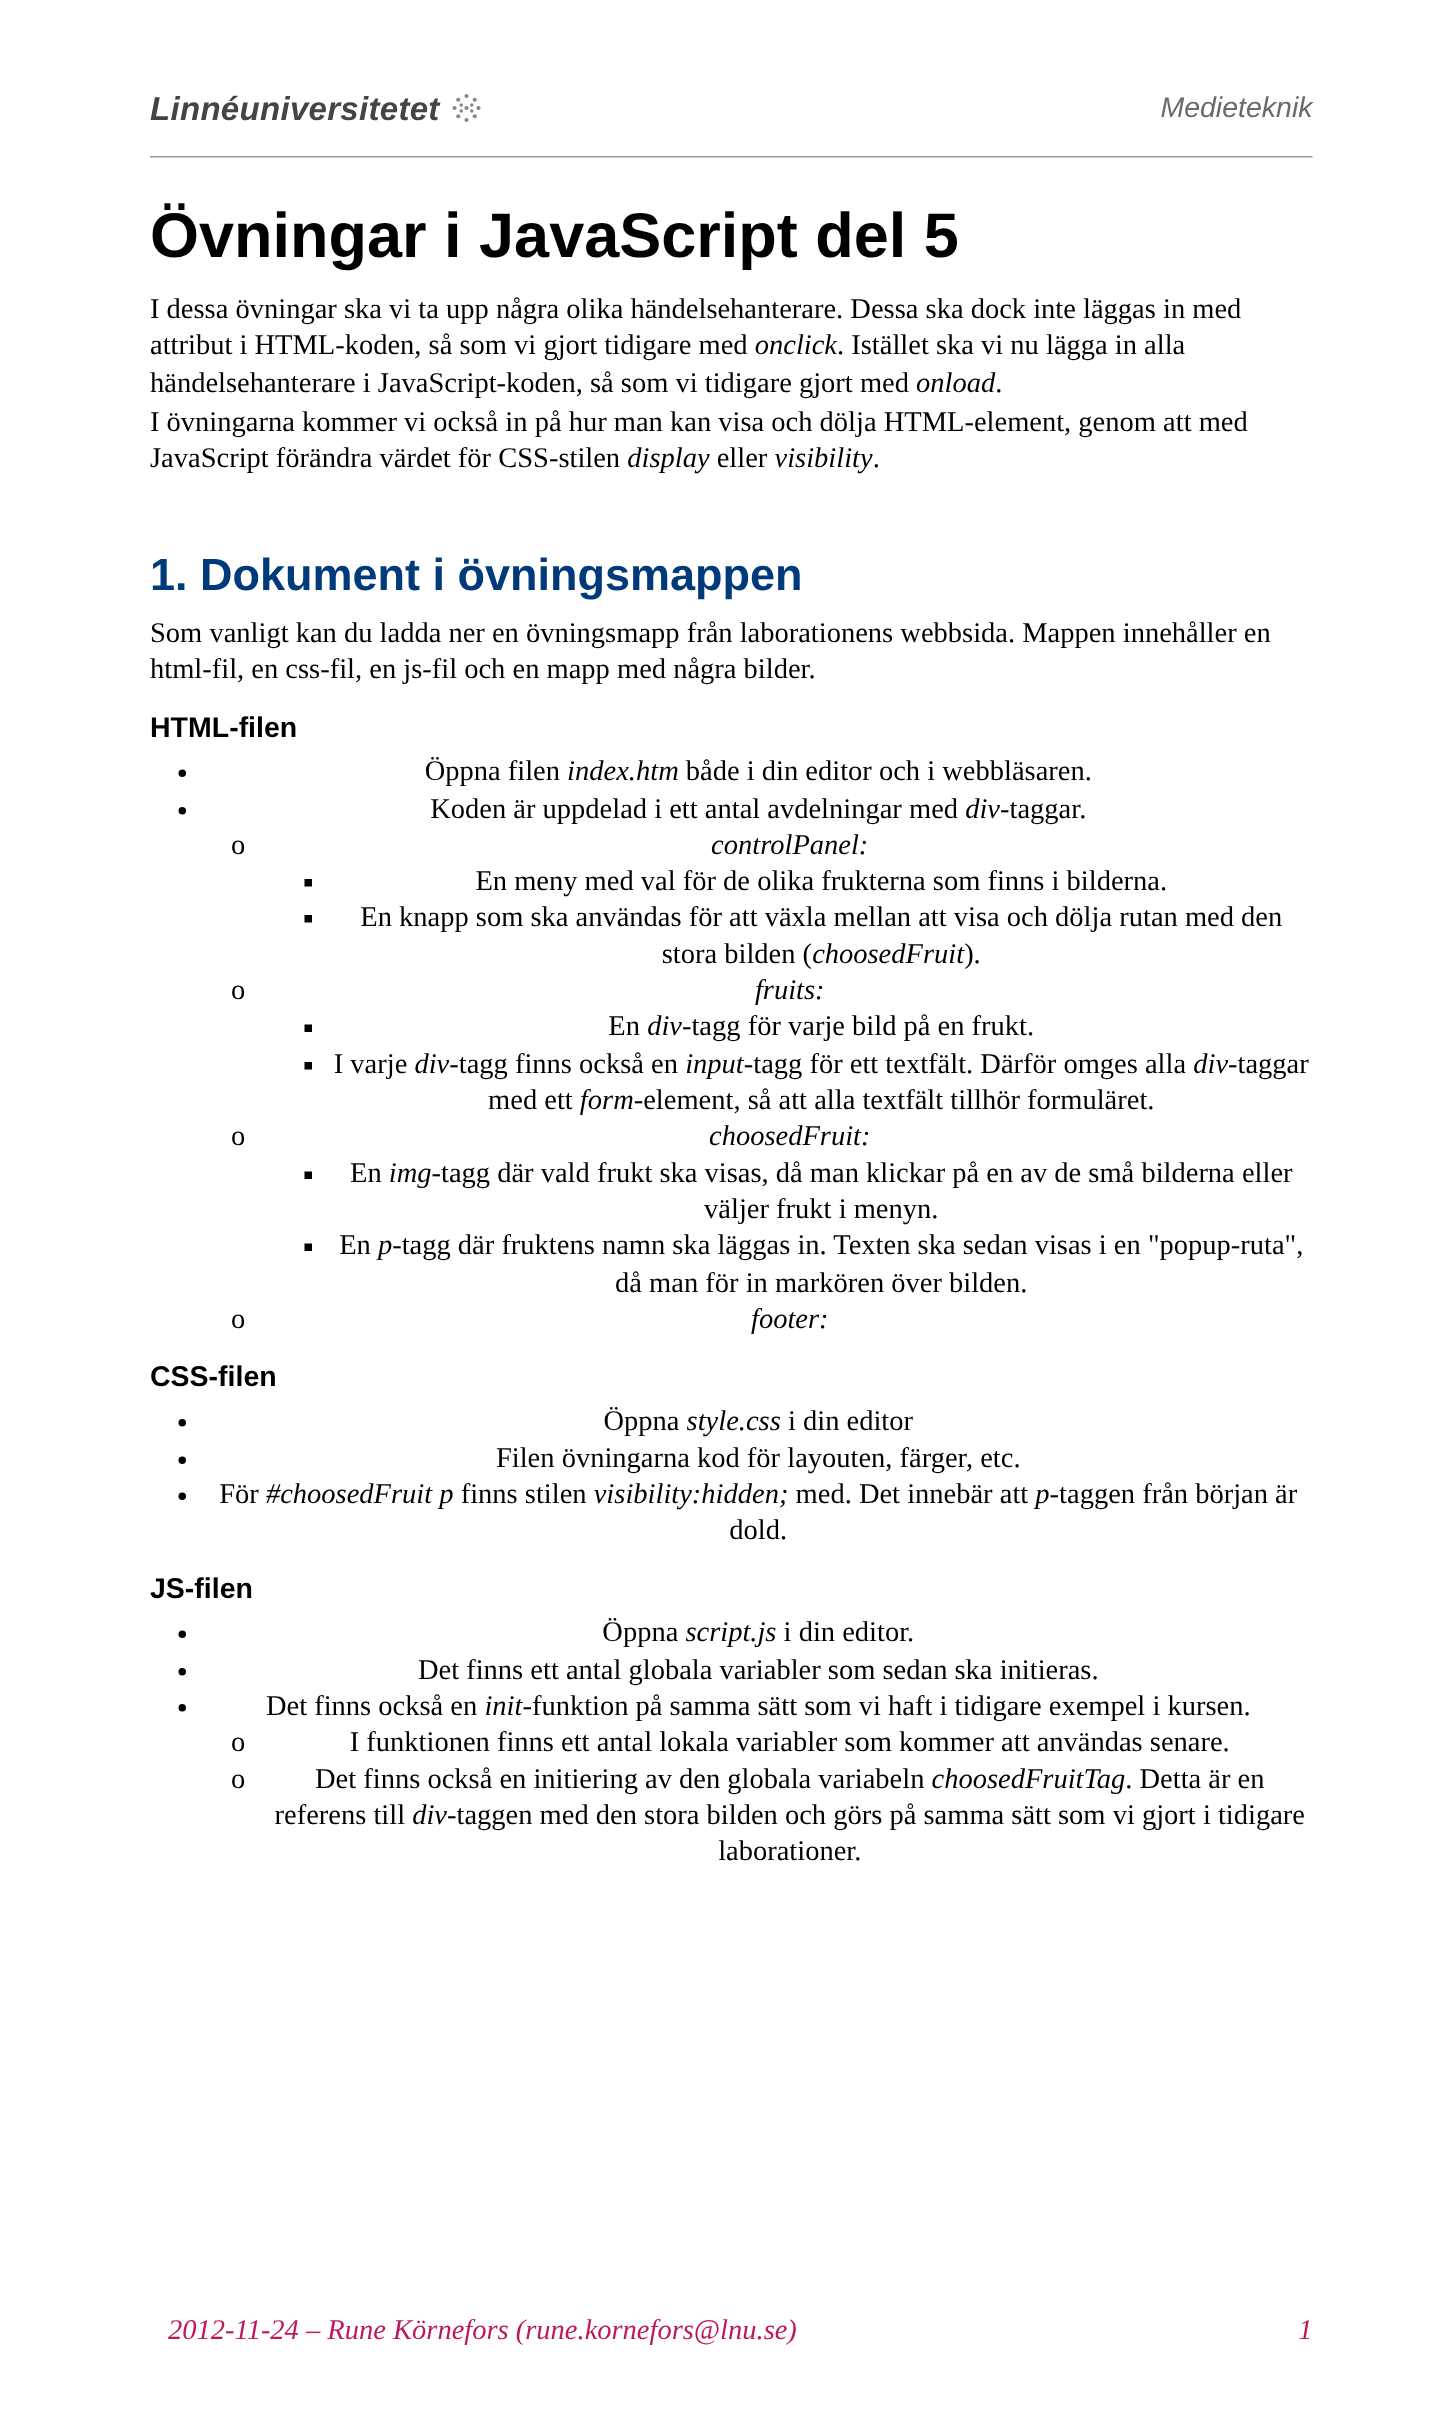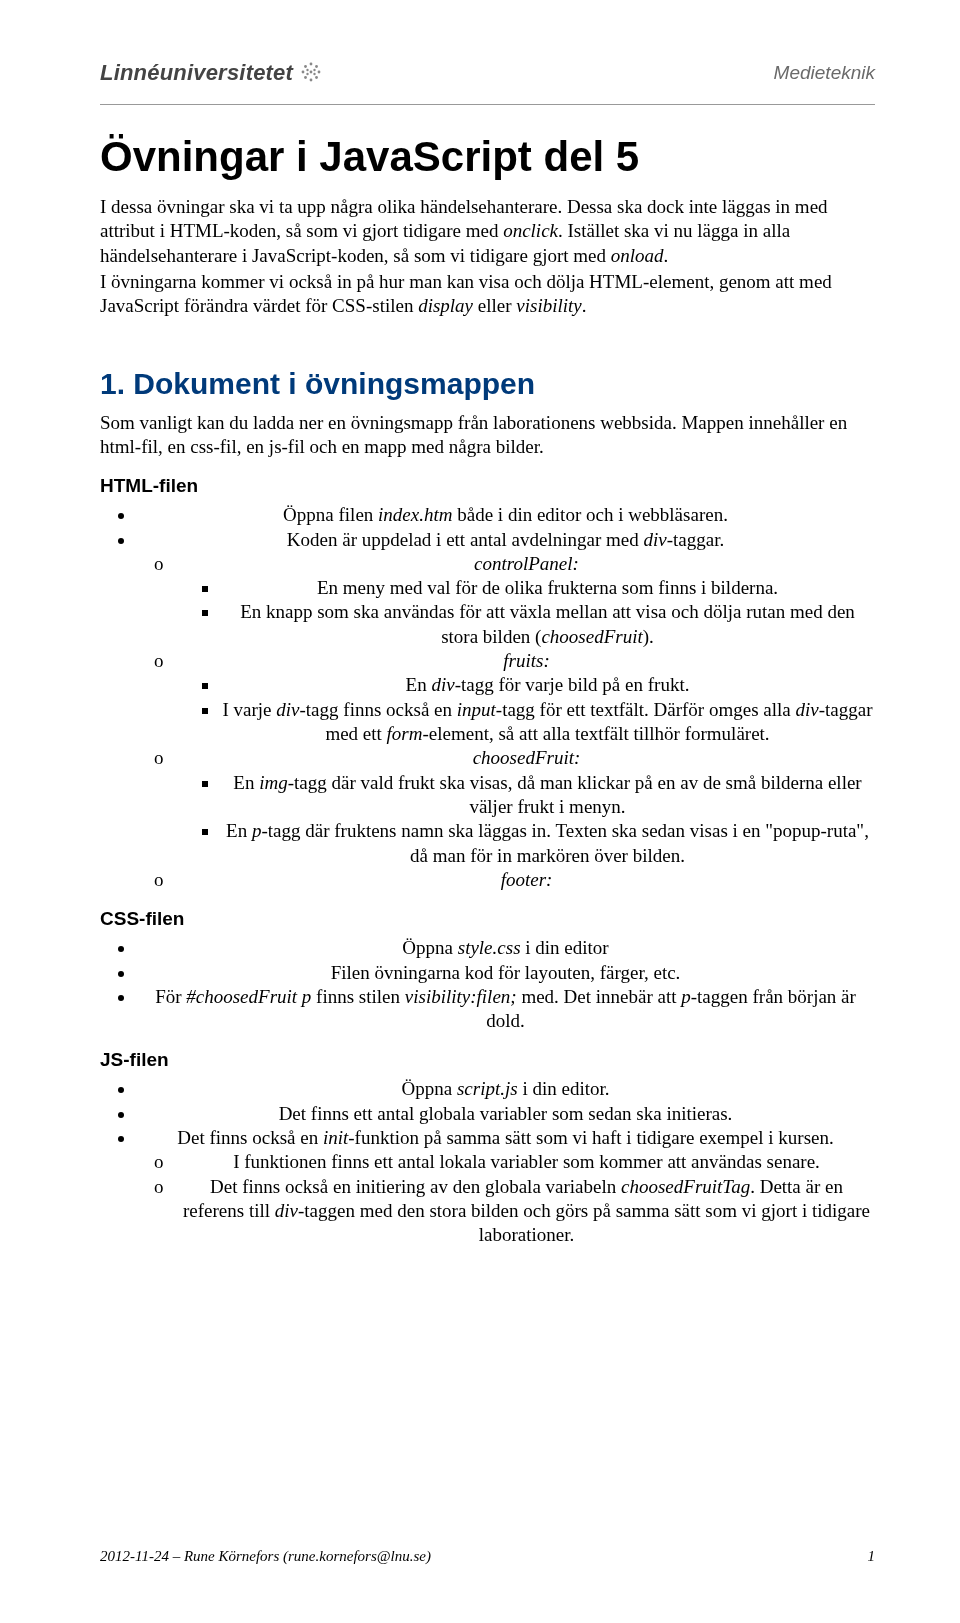--- a/index.html
+++ b/index.html
@@ -113,27 +113,27 @@
     margin: 0;
     padding-left: 42px;
   }
   ul.squares > li {
     list-style-type: square;
     margin: 0;
   }
   .footer {
     position: absolute;
     bottom: 58px;
-    left: 100px;
+    left: 112px;
     right: 85px;
     display: flex;
     justify-content: space-between;
     font-style: italic;
-    font-size: 15px;
-    color: #000000;
+    font-size: 19px;
+    color: #be185d;
   }
 </style>
 </head>
 <body>
 
 <div class="page">
 
   <div class="header-row">
     <div class="logo">
       <span class="logo-text">Linnéuniversitetet</span>
@@ -219,21 +219,21 @@
     </li>
   </ul>
 
   <h3 class="sub">CSS-filen</h3>
   <ul class="bullets">
     <li>
       <span>Öppna </span><span class="italic">style.css</span><span> i din editor</span>
     </li>
     <li>Filen övningarna kod för layouten, färger, etc.</li>
     <li>
-      <span>För </span><span class="italic">#choosedFruit p</span><span> finns stilen </span><span class="italic">visibility:filen;</span><span> med. Det innebär att </span><span class="italic">p</span><span>-taggen från början är dold.</span>
+      <span>För </span><span class="italic">#choosedFruit p</span><span> finns stilen </span><span class="italic">visibility:hidden;</span><span> med. Det innebär att </span><span class="italic">p</span><span>-taggen från början är dold.</span>
     </li>
   </ul>
 
   <h3 class="sub">JS-filen</h3>
   <ul class="bullets">
     <li>
       <span>Öppna </span><span class="italic">script.js</span><span> i din editor.</span>
     </li>
     <li>Det finns ett antal globala variabler som sedan ska initieras.</li>
     <li>

